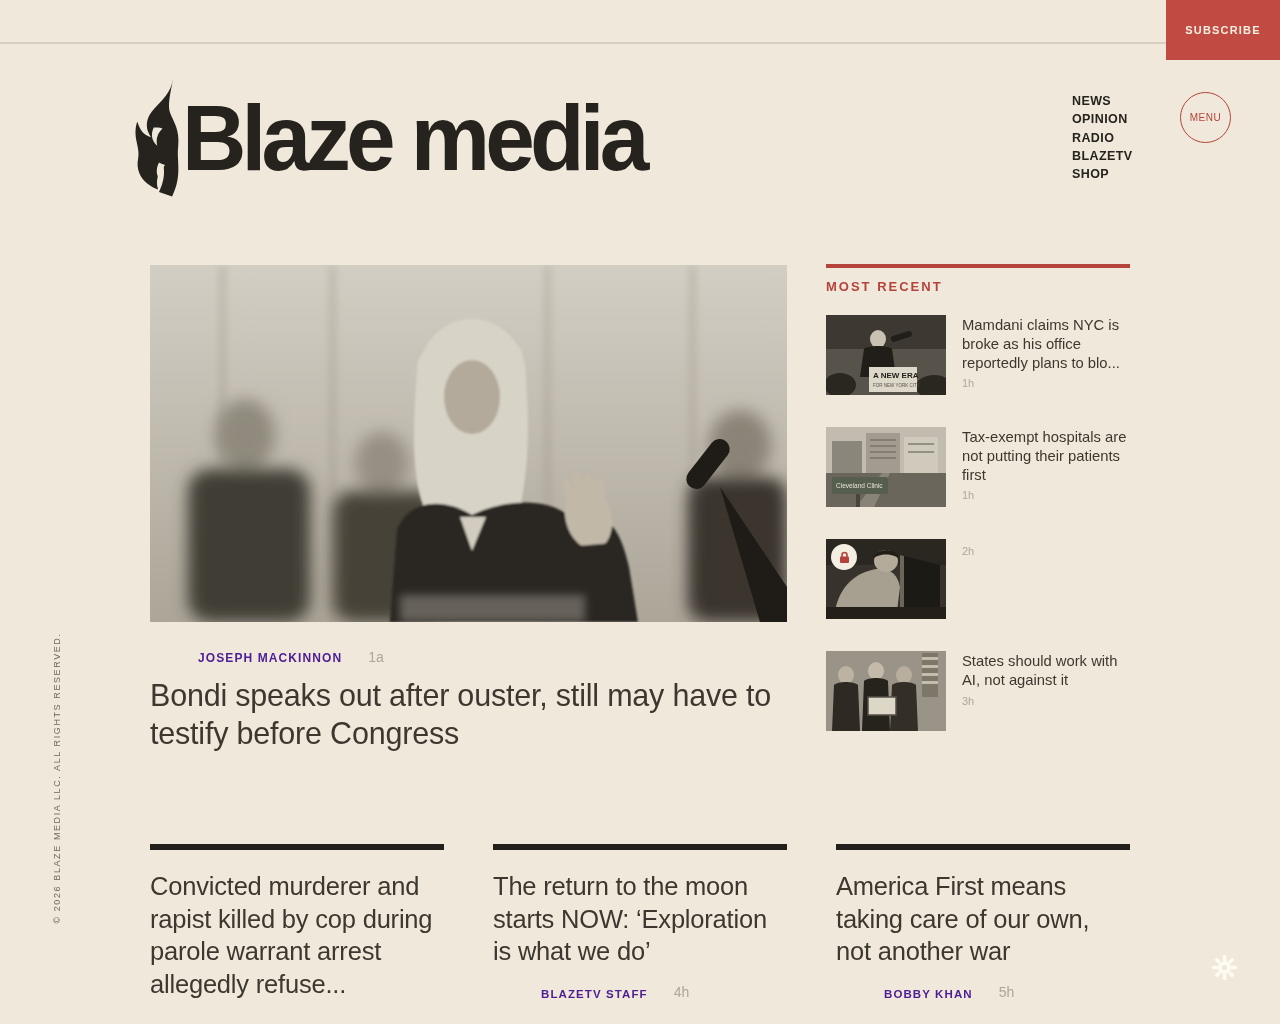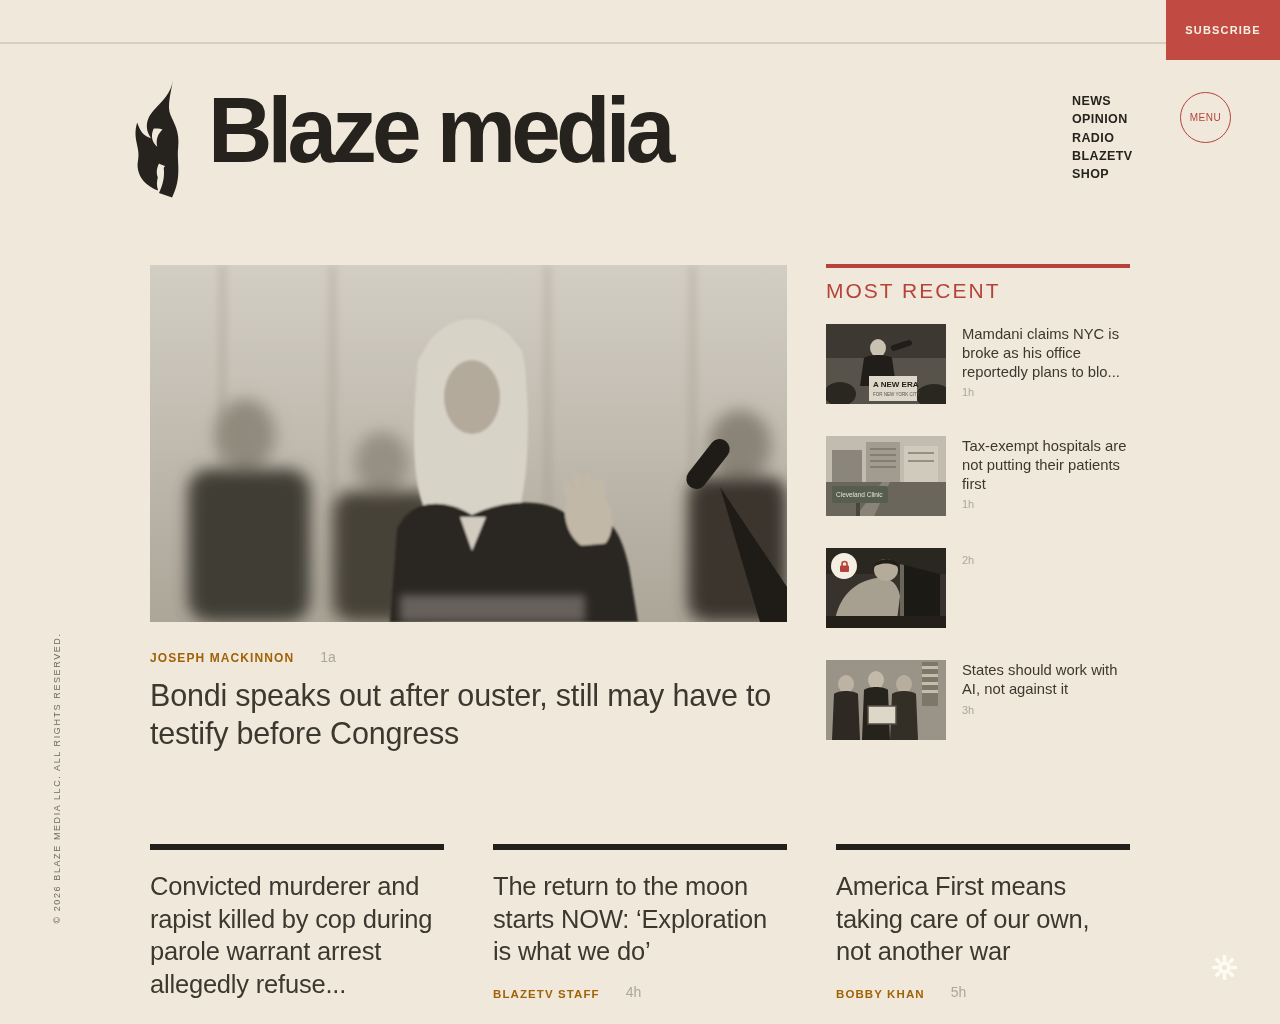--- a/index.html
+++ b/index.html
@@ -16,21 +16,21 @@
     background:#f0e9db; border-bottom:2px solid #d7d0c1;
   }
   .subscribe-btn {
     position:absolute; right:0; top:0; width:114px; height:60px;
     background:#c14b42; color:#f6efe1; border:none; cursor:pointer;
     font-family:inherit; font-size:11px; font-weight:bold; letter-spacing:1.2px;
   }
   
   .logo {
     position:absolute; left:130px; top:78px; height:120px;
-    display:flex; align-items:flex-start; cursor:pointer;gap:26px;
+    display:flex; align-items:center; cursor:pointer;
   }
   .logo-flame { width:58px; height:122px; margin-right:-6px; }
   .logo-text {
     font-size:92px; font-weight:bold; letter-spacing:-5px; color:#26231e;
     line-height:104px; white-space:nowrap; transform:scaleX(.97); transform-origin:left bottom;
   }
   .main-nav { position:absolute; left:1072px; top:92px; list-style:none; }
   .main-nav li {
     font-size:12.5px; font-weight:bold; letter-spacing:.4px; color:#26231e;
     line-height:18.3px; cursor:pointer;
@@ -40,32 +40,32 @@
     border-radius:50%; border:1.6px solid #b5433b; background:transparent;
     color:#b5433b; font-family:inherit; font-size:10px; font-weight:normal;
     letter-spacing:.5px; cursor:pointer;
   }
   
   .hero-figure {
     position:absolute; left:150px; top:265px; width:637px; height:357px;
     overflow:hidden; cursor:pointer; background:#bdb8ae;
   }
   .hero-byline { position:absolute; left:150px; top:649px; display:flex; align-items:baseline; }
-  .author { color:#a16207; font-size:12px; font-weight:bold; letter-spacing:1.1px; cursor:pointer; }
+  .author { color:#4c1d95; font-size:12px; font-weight:bold; letter-spacing:1.1px; cursor:pointer;margin-left:48px; }
   .timestamp { color:#aaa79c; font-size:14px; margin-left:26px; }
   .hero-headline {
     position:absolute; left:150px; top:676px; width:648px;
     font-size:30.5px; font-weight:400; line-height:38px; color:#3c372f;
     letter-spacing:-.2px; cursor:pointer;
   }
   
   .sidebar { position:absolute; left:826px; top:264px; width:304px; }
   .sidebar-rule { width:304px; height:4px; background:#b5433b; }
   .sidebar-title {
-    margin-top:11px; color:#b5433b; font-size:21px; font-weight:normal; letter-spacing:2px;
+    margin-top:11px; color:#b5433b; font-size:13px; font-weight:bold; letter-spacing:2px;
   }
   .recent-list { margin-top:21px; display:flex; flex-direction:column; gap:16px; }
   .recent-item { display:flex; gap:16px; cursor:pointer; }
   .recent-thumb { position:relative; width:120px; height:96px; flex:0 0 120px; overflow:hidden; }
   .recent-thumb svg { display:block; }
   .lock-badge {
     position:absolute; left:5px; top:5px; width:26px; height:26px;
     background:#f5efe3; border-radius:50%;
     display:flex; align-items:center; justify-content:center;
   }

